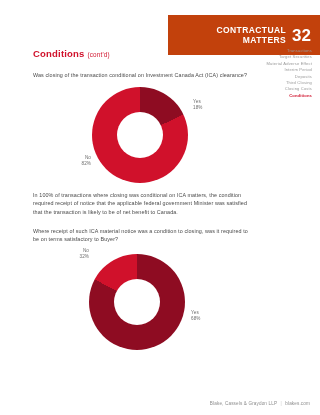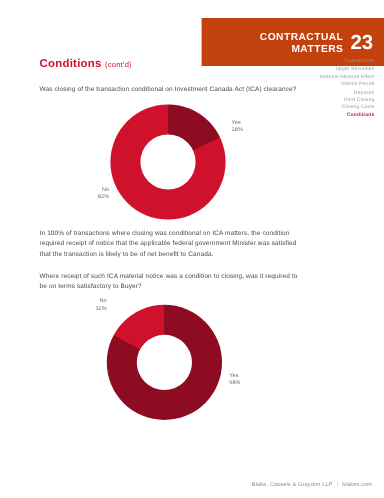--- a/index.html
+++ b/index.html
@@ -110,21 +110,21 @@
   .footer .sep{color:#c9c9c9;padding:0 2px;}
 </style>
 </head>
 <body>
 
 <div class="header">
   <div class="header-title">
     <span>CONTRACTUAL</span><br>
     <span>MATTERS</span>
   </div>
-  <div class="header-num">23</div>
+  <div class="header-num">32</div>
 </div>
 
 <div class="rail">
   <div class="rail-item">Transactions</div>
   <div class="rail-item">Target Securities</div>
   <div class="rail-item">Material Adverse Effect</div>
   <div class="rail-item">Interim Period</div>
   <div class="rail-item">Deposits</div>
   <div class="rail-item">Third Closing</div>
   <div class="rail-item">Closing Costs</div>

